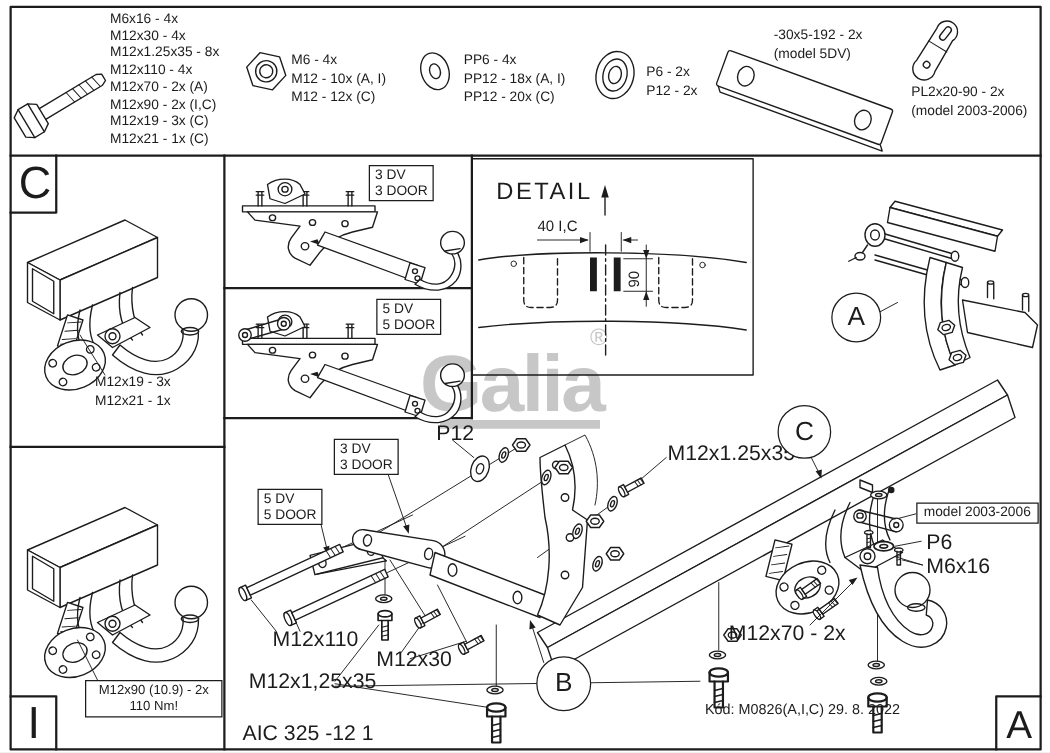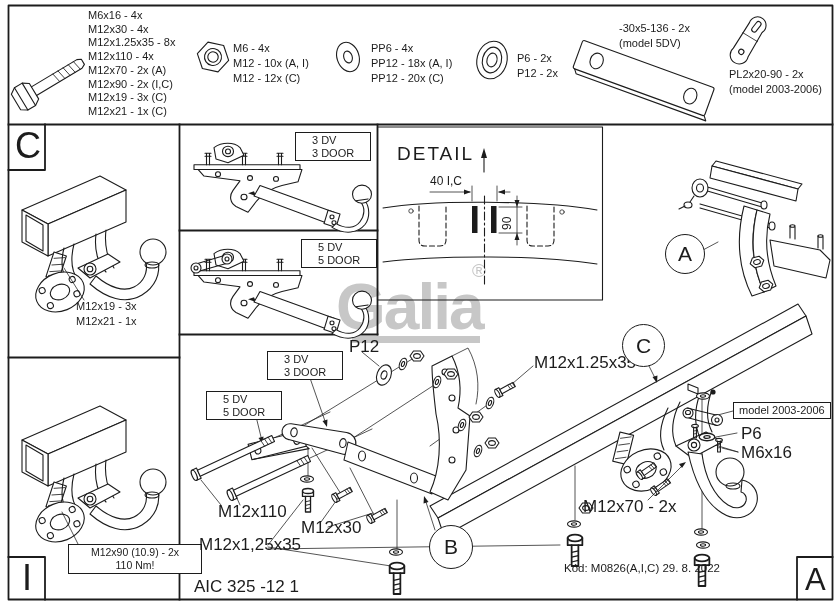--- a/index.html
+++ b/index.html
@@ -10,21 +10,21 @@
       fill:none;stroke:#1c1c1c;stroke-width:1.1;stroke-linecap:round;stroke-linejoin:round}
   svg.art .sf{fill:#fff}
   svg.art .fil{fill:#1c1c1c;stroke:none}
   svg.art .thin{stroke-width:0.75}
   svg.art .frame{stroke-width:1.8;stroke-linecap:square}
   svg.art .dash{stroke-dasharray:5 3}
   svg.art .dashd{stroke-dasharray:8 3 2 3}
   .lbl{position:absolute;z-index:2;white-space:nowrap;font-size:11px;line-height:13.7px}
   .lb12{font-size:17px;line-height:13px}
   .boxed{position:absolute;z-index:2;border:1.3px solid #1c1c1c;background:#fff;
-         font-size:11px;line-height:12.5px;padding:1px 16px;white-space:nowrap}
+         font-size:11px;line-height:12.5px;padding:1px 4px;white-space:nowrap}
   .corner{position:absolute;z-index:2;font-size:36px;line-height:36px}
   .callout{position:absolute;z-index:2;display:flex;align-items:center;justify-content:center;
            border:1.2px solid #1c1c1c;border-radius:50%;background:#fff;font-size:21px}
   .wm{position:absolute;z-index:0;font-weight:bold;color:#c7c7c7}
   .wm-text{left:336px;top:270px;font-size:64px;letter-spacing:-2px}
   .wm-reg{left:472px;top:260px;font-size:19px;font-weight:normal}
   .wm-bar{left:352px;top:336px;width:128px;height:7px;background:#c7c7c7}
   .detail-title{position:absolute;z-index:2;font-size:19px;letter-spacing:2px;white-space:nowrap}
   .detail-model{position:absolute;z-index:2;font-size:19px;line-height:19px;white-space:nowrap}
   .dim{position:absolute;z-index:2;font-size:12px;white-space:nowrap}
@@ -387,21 +387,21 @@
   <div class="lbl" style="left:371px;top:41px;line-height:15px">
     <div>PP6 - 4x</div>
     <div>PP12 - 18x (A, I)</div>
     <div>PP12 - 20x (C)</div>
   </div>
   <div class="lbl" style="left:517px;top:51px;line-height:15px">
     <div>P6 - 2x</div>
     <div>P12 - 2x</div>
   </div>
   <div class="lbl" style="left:619px;top:21px;line-height:15px">
-    <div>-30x5-136 - 2x</div>
+    <div>-30x5-192 - 2x</div>
     <div>(model 5DV)</div>
   </div>
   <div class="lbl" style="left:729px;top:67px;line-height:15px">
     <div>PL2x20-90 - 2x</div>
     <div>(model 2003-2006)</div>
   </div>
 
   <div class="corner" style="left:15px;top:128px">C</div>
   <div class="corner" style="left:22px;top:560px">I</div>
   <div class="corner" style="left:805px;top:562px;font-size:31px">A</div>

